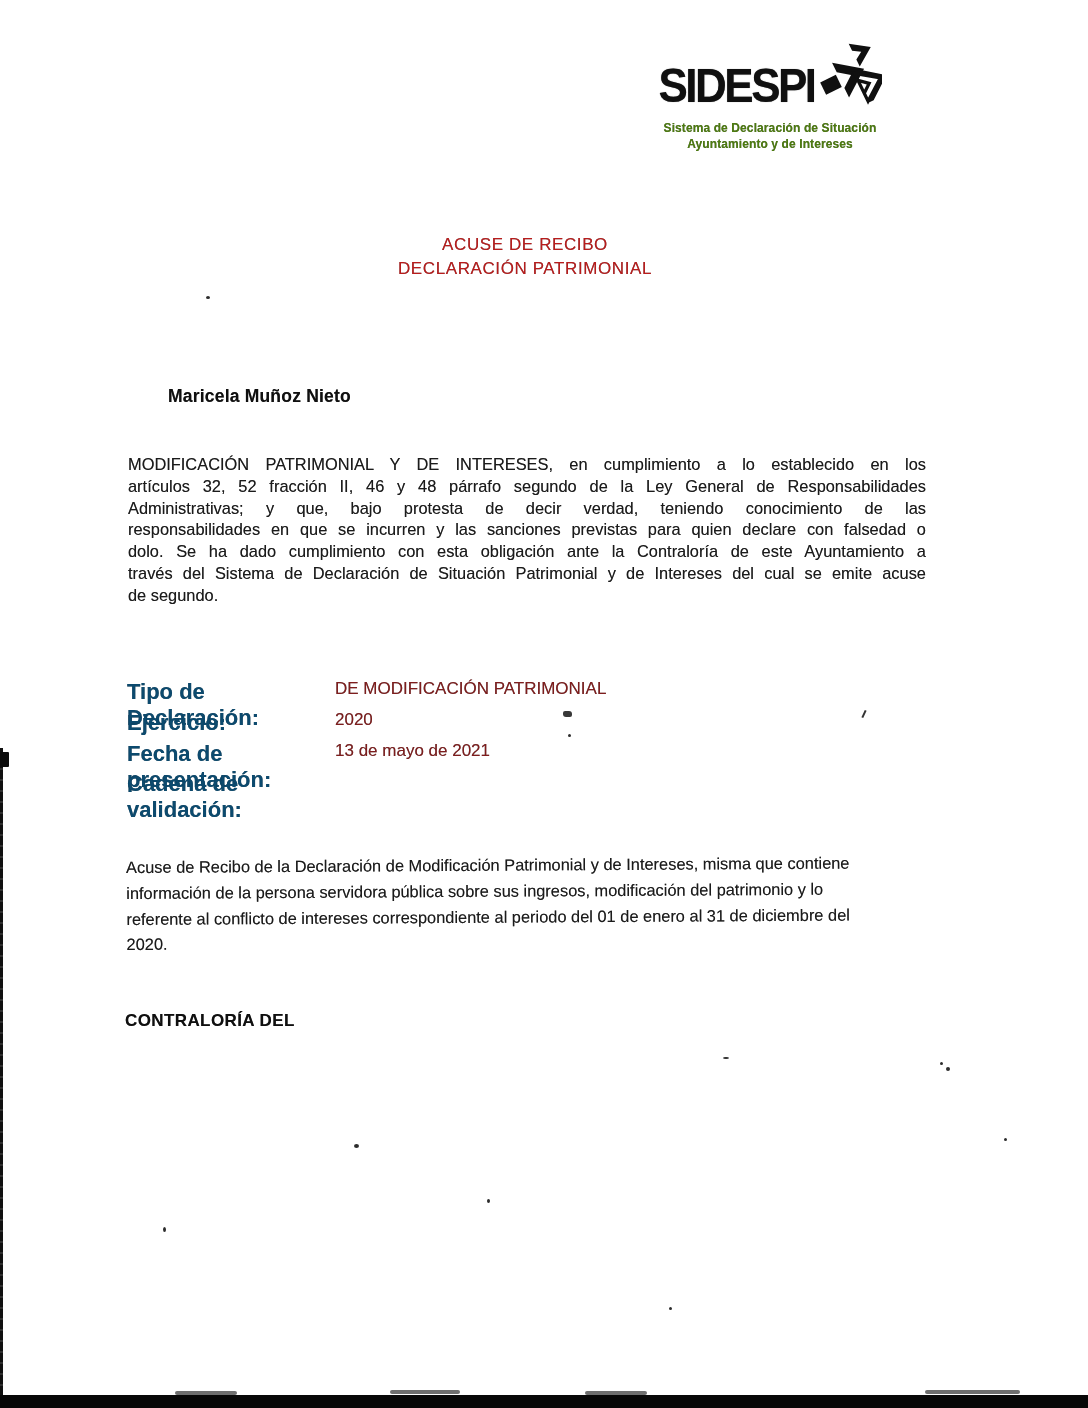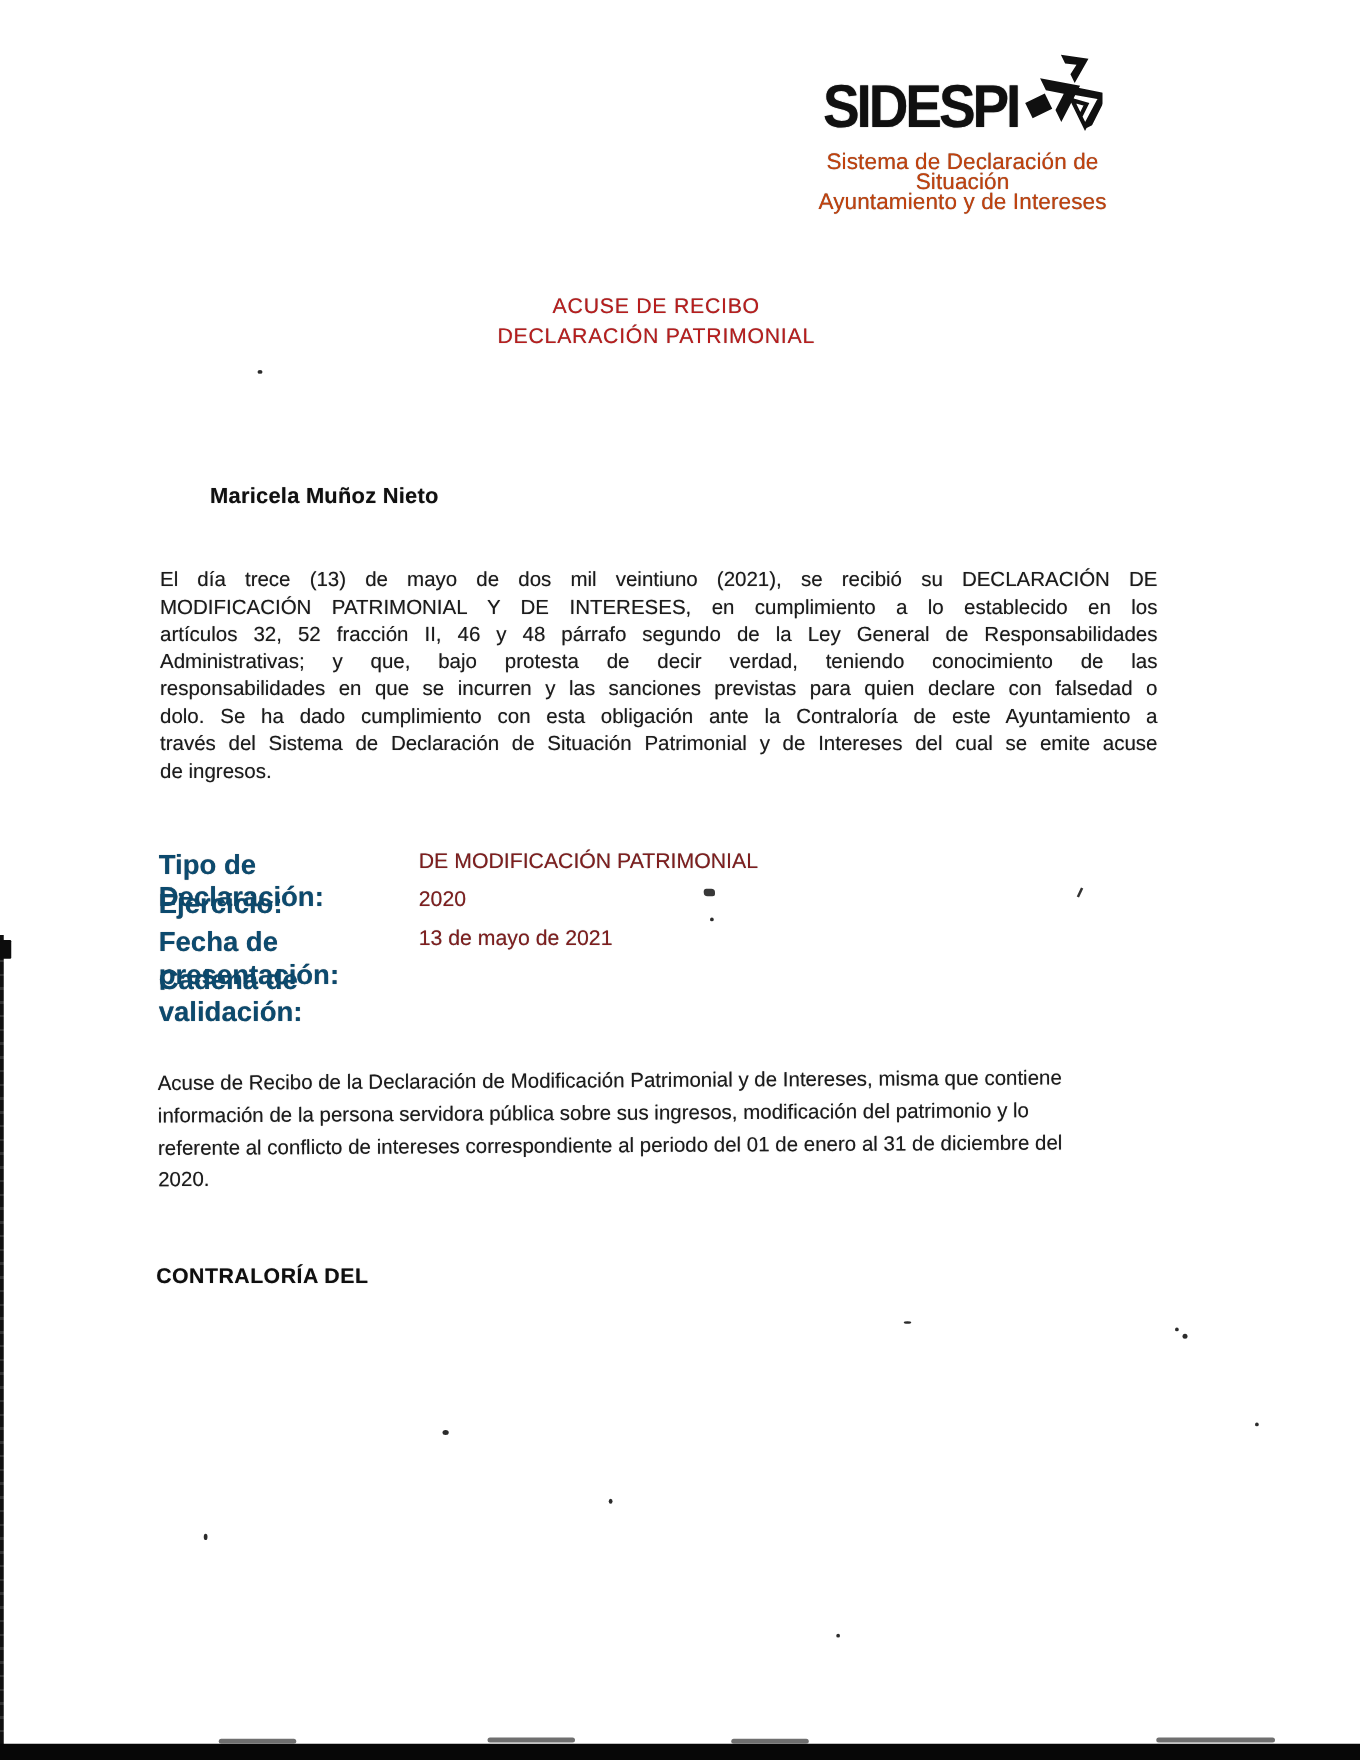--- a/index.html
+++ b/index.html
@@ -13,22 +13,22 @@
   
   .logo{position:absolute;left:650px;top:50px;width:240px;text-align:center;}
   .logo-row{display:flex;justify-content:center;align-items:center;gap:5px;}
   .logo-text{
     font-size:44px;font-weight:bold;letter-spacing:-2.5px;line-height:1;
     transform:scaleY(1.1);color:#101010;
     text-shadow:0 0 0.7px rgba(10,10,10,.7);
   }
   .logo-icon{transform:translateY(-8px);}
   .logo-tagline{
-    font-size:18px;font-weight:normal;line-height:16px;letter-spacing:.1px;
-    color:#c2410c;text-shadow:0 0 .6px rgba(20,20,20,.6);
+    font-size:12px;font-weight:bold;line-height:16px;letter-spacing:.1px;
+    color:#4d7c0f;text-shadow:0 0 .6px rgba(20,20,20,.6);
   }
 
   
   .scantext{text-shadow:0 0 .6px rgba(25,25,25,.55);}
   .title{
     position:absolute;left:330px;top:233px;width:390px;text-align:center;
     font-size:17px;line-height:23.5px;letter-spacing:.6px;color:#b91c1c;
   }
   .name{
     position:absolute;left:124px;top:386px;
@@ -92,28 +92,27 @@
   </div>
 
   <div class="title scantext">
     <div>ACUSE DE RECIBO</div>
     <div>DECLARACIÓN PATRIMONIAL</div>
   </div>
 
   <div class="name scantext">Maricela Muñoz Nieto</div>
 
   <div class="para1 scantext">
-      <div>El día trece (13) de mayo de dos mil veintiuno (2021), se recibió su DECLARACIÓN DE</div>
       <div>MODIFICACIÓN PATRIMONIAL Y DE INTERESES, en cumplimiento a lo establecido en los</div>
       <div>artículos 32, 52 fracción II, 46 y 48 párrafo segundo de la Ley General de Responsabilidades</div>
       <div>Administrativas; y que, bajo protesta de decir verdad, teniendo conocimiento de las</div>
       <div>responsabilidades en que se incurren y las sanciones previstas para quien declare con falsedad o</div>
       <div>dolo. Se ha dado cumplimiento con esta obligación ante la Contraloría de este Ayuntamiento a</div>
       <div>través del Sistema de Declaración de Situación Patrimonial y de Intereses del cual se emite acuse</div>
-      <div>de ingresos.</div>
+      <div>de segundo.</div>
     </div>
 
   <div class="fields scantext">
     <div class="field-row">
       <div class="field-label">Tipo de Declaración:</div>
       <div class="field-value">DE MODIFICACIÓN PATRIMONIAL</div>
     </div>
     <div class="field-row">
       <div class="field-label">Ejercicio:</div>
       <div class="field-value">2020</div>

